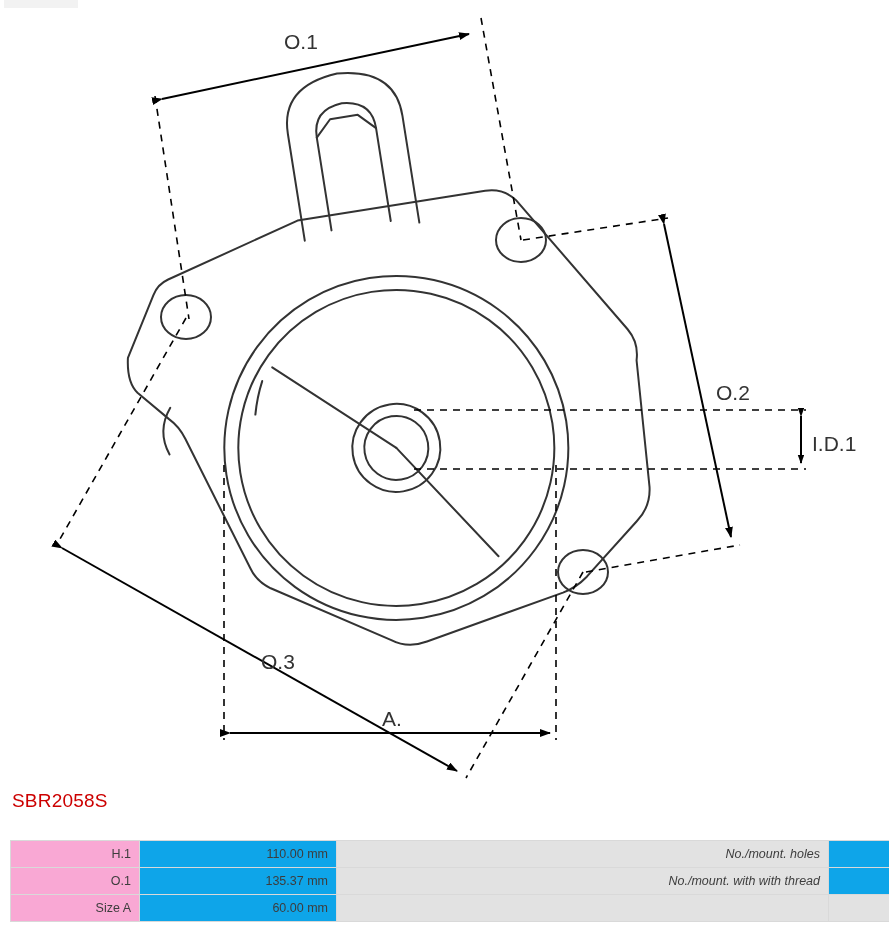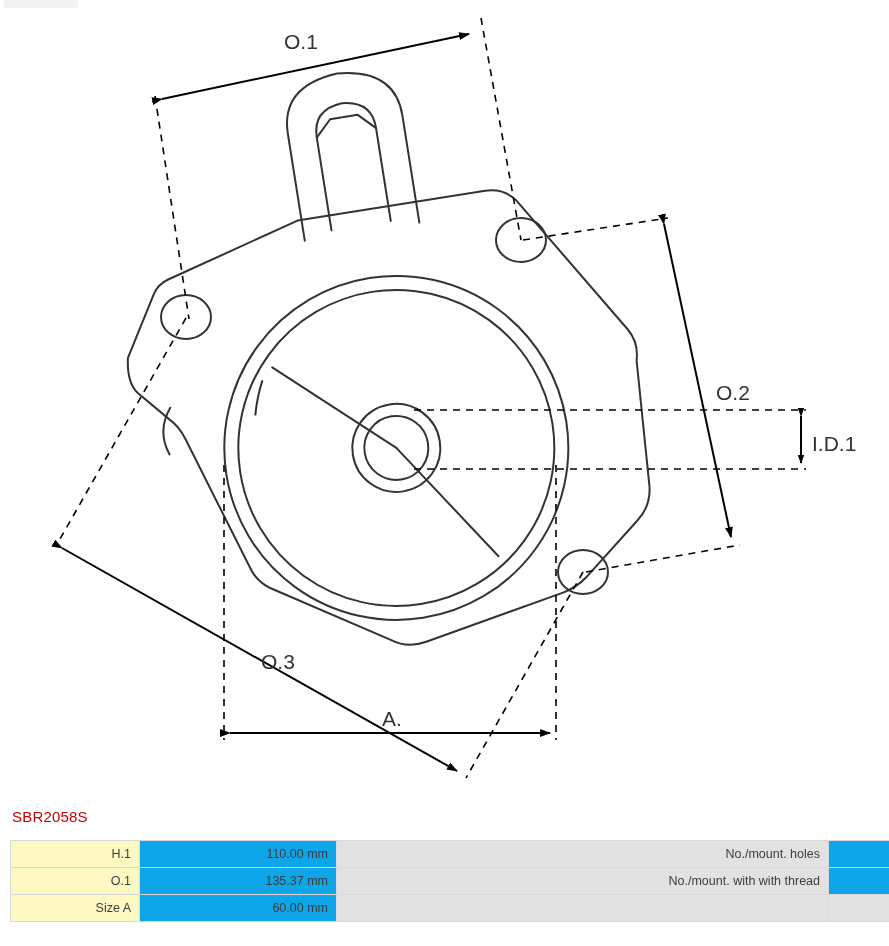--- a/index.html
+++ b/index.html
@@ -26,22 +26,22 @@
     top: 0;
     width: 889px;
     height: 800px;
   }
   .drawing-area svg {
     display: block;
   }
   .part-number {
     position: absolute;
     left: 12px;
-    top: 808px;
-    font-size: 15px;
+    top: 790px;
+    font-size: 19px;
     color: #cc0000;
     font-family: "Liberation Sans", sans-serif;
     letter-spacing: 0.2px;
   }
   .spec-table {
     position: absolute;
     left: 10px;
     top: 840px;
     width: 869px;
     border-collapse: collapse;
@@ -50,35 +50,36 @@
     table-layout: fixed;
   }
   .spec-table td {
     border: 1px solid #d9d9d9;
     height: 26px;
     padding: 0 8px;
     vertical-align: middle;
     background: #0ea5e9;
   }
   .spec-table td.label {
-    background: #fef9c3;
+    background: #f9a8d4;
     text-align: right;
     width: 112px;
     color: #3d3d3d;
   }
   .spec-table td.value {
     text-align: right;
     width: 180px;
     color: #3d3d3d;
   }
   .spec-table td.label2 {
     background: #e2e2e2;
     text-align: right;
     width: 475px;
     color: #3d3d3d;
+    font-style: italic;
   }
   .spec-table td.value2 {
     text-align: right;
     width: 92px;
     color: #3d3d3d;
   }
   .spec-table td.blank {
     background: #e2e2e2;
   }
   .dim-label {

